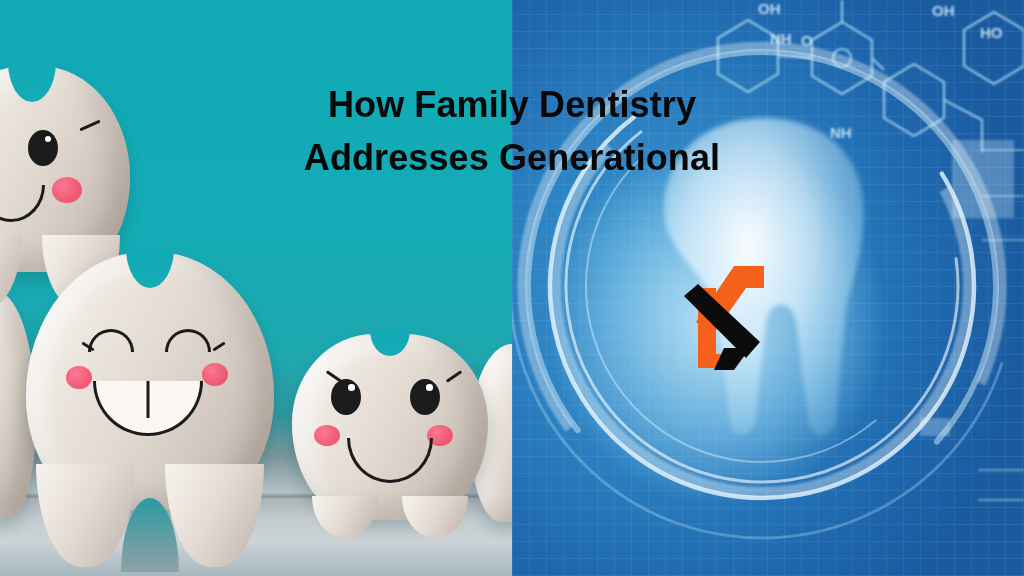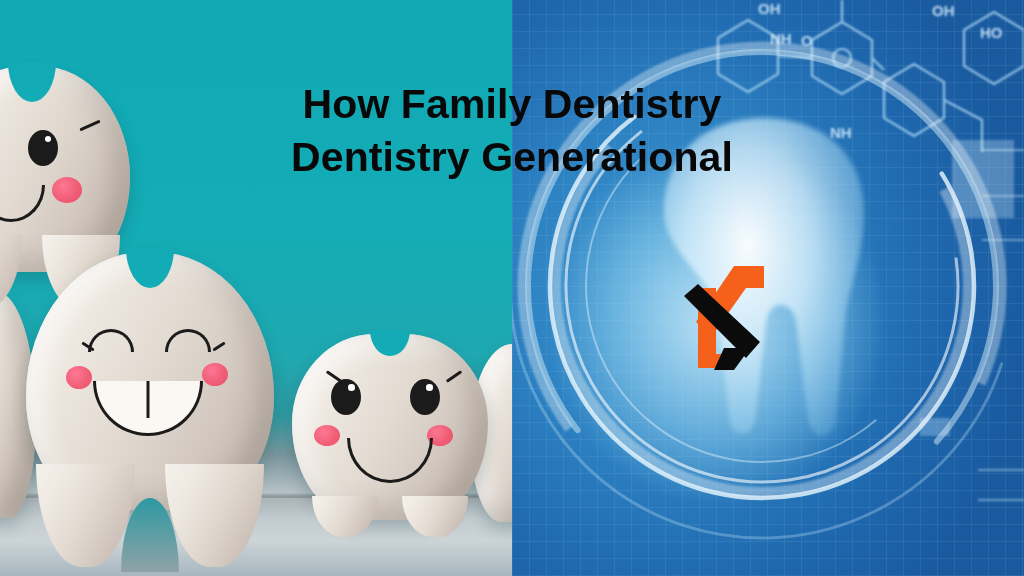--- a/index.html
+++ b/index.html
@@ -105,21 +105,21 @@
       repeating-linear-gradient(0deg,rgba(190,230,255,.55) 0 1px,transparent 1px 17px),
       repeating-linear-gradient(90deg,rgba(190,230,255,.55) 0 1px,transparent 1px 17px);}
   .mol-svg,.ring-svg,.tooth-svg{position:absolute;inset:0;width:512px;height:576px;}
   .blurA{filter:blur(1.2px);}
   .blurB{filter:blur(2.6px);}
 
   
   #title-block{
     position:absolute;left:0;top:78px;width:1024px;z-index:40;
     text-align:center;color:#080808;
-    font-weight:700;font-size:41px;line-height:53px;letter-spacing:.1px;
+    font-weight:700;font-size:36px;line-height:53px;letter-spacing:.1px;
   }
   #title-block .tline{display:block;white-space:nowrap;}
 
   
   #logo{position:absolute;left:668px;top:262px;width:106px;height:112px;z-index:45;}
 </style>
 </head>
 <body>
 
 <div id="stage">
@@ -237,21 +237,21 @@
     <svg class="ring-svg blurA" viewBox="0 0 512 576">
       <g fill="none" stroke="#ffffff" opacity=".34">
         <circle cx="250" cy="286" r="206" stroke-width="10" stroke-dasharray="900 420" transform="rotate(-28 250 286)"></circle>
         <circle cx="250" cy="286" r="240" stroke-width="9" stroke-dasharray="980 500" transform="rotate(150 250 286)"></circle>
       </g>
     </svg>
   </div>
 
   <div id="title-block">
     <span class="tline">How Family Dentistry</span>
-    <span class="tline">Dentistry Generational</span>
+    <span class="tline">Addresses Generational</span>
   </div>
 
   <svg id="logo" viewBox="0 0 106 112">
 
     <g fill="#f5611a">
       <polygon points="30,26 48,26 48,92 62,92 54,106 30,106"></polygon>
       <polygon points="66,4 96,4 96,26 78,26 44,74 28,60"></polygon>
     </g>
 
     <g fill="#0b0b0b">

